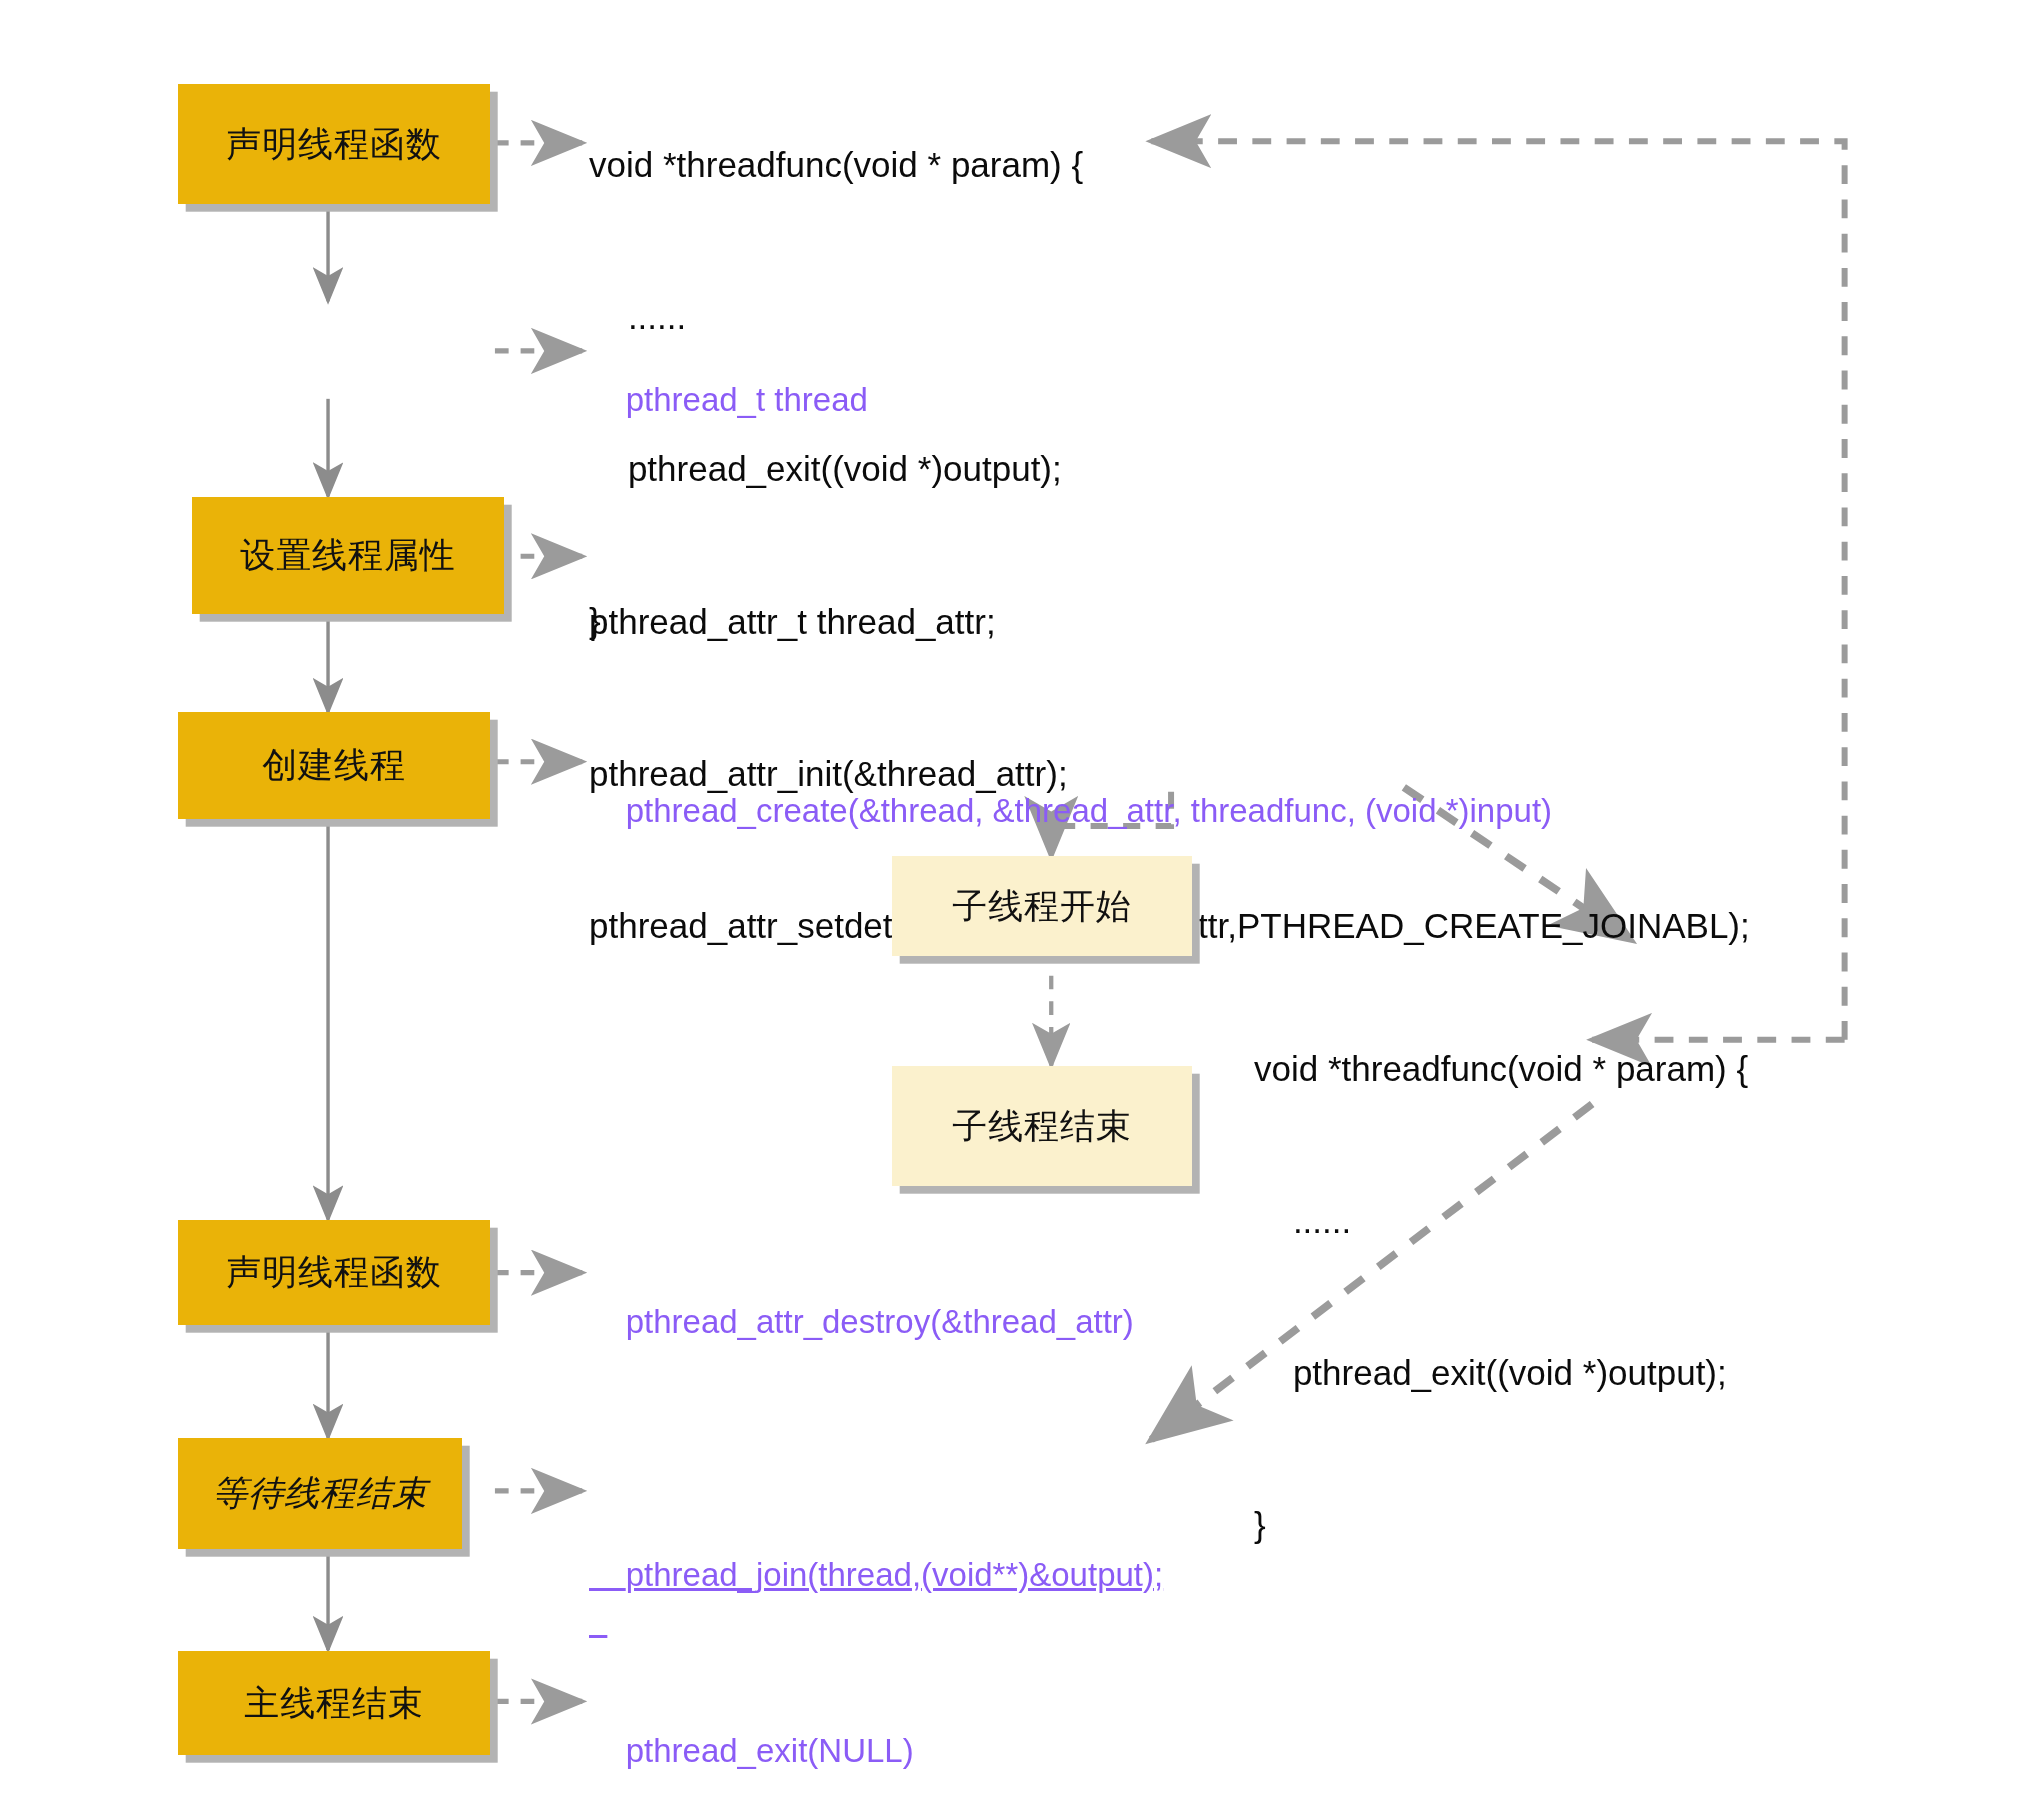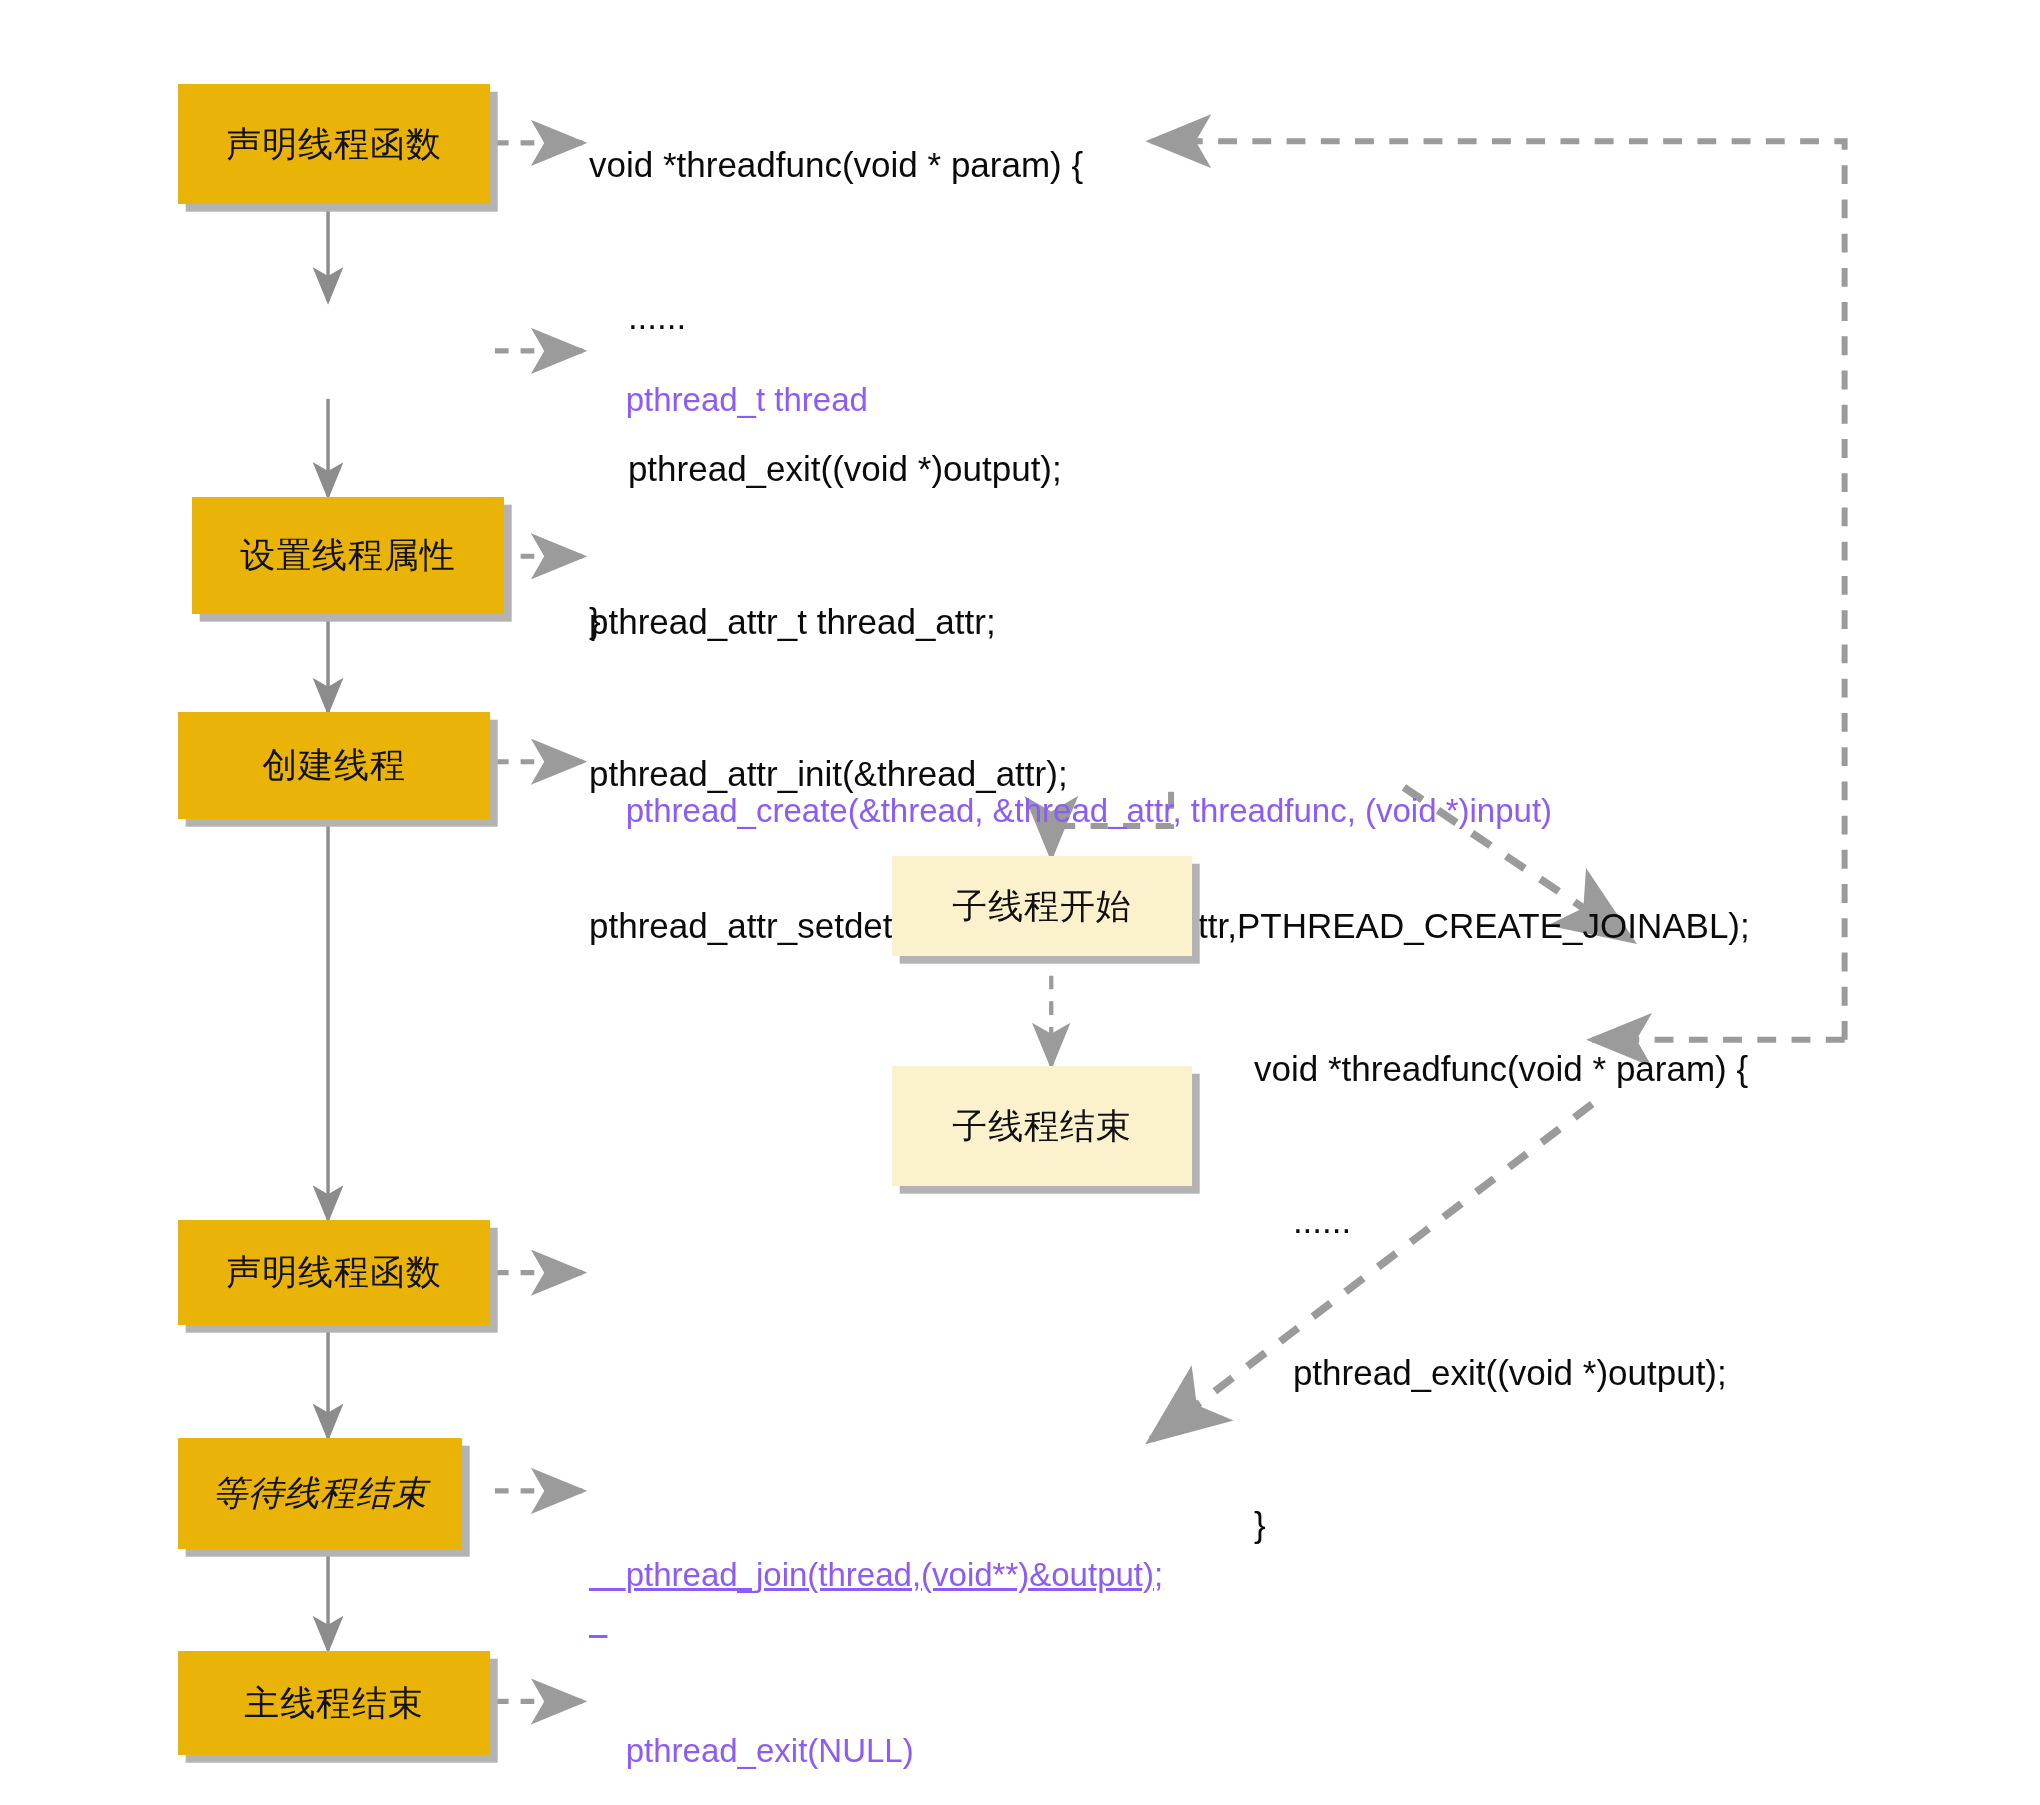--- a/index.html
+++ b/index.html
@@ -161,20 +161,23 @@
     <span>pthread_create(&amp;thread, &amp;thread_attr, threadfunc, (void *)input)</span>
   </div>
 
   <div class="codeblock" style="left:1254px; top:942px;">
     <div>void *threadfunc(void * param) {</div>
     <div>    ......</div>
     <div>    pthread_exit((void *)output);</div>
     <div>}</div>
   </div>
 
+  <div class="code" style="left:589px; top:1252px;">
+    <span>pthread_attr_destroy(&amp;thread_attr)</span>
+  </div>
 
   <div class="code" style="left:589px; top:1505px;text-decoration:underline;">
     <span>pthread_join(thread,(void**)&amp;output);</span>
   </div>
 
   <div class="code" style="left:589px; top:1681px;">
     <span>pthread_exit(NULL)</span>
   </div>
 
 </div>

